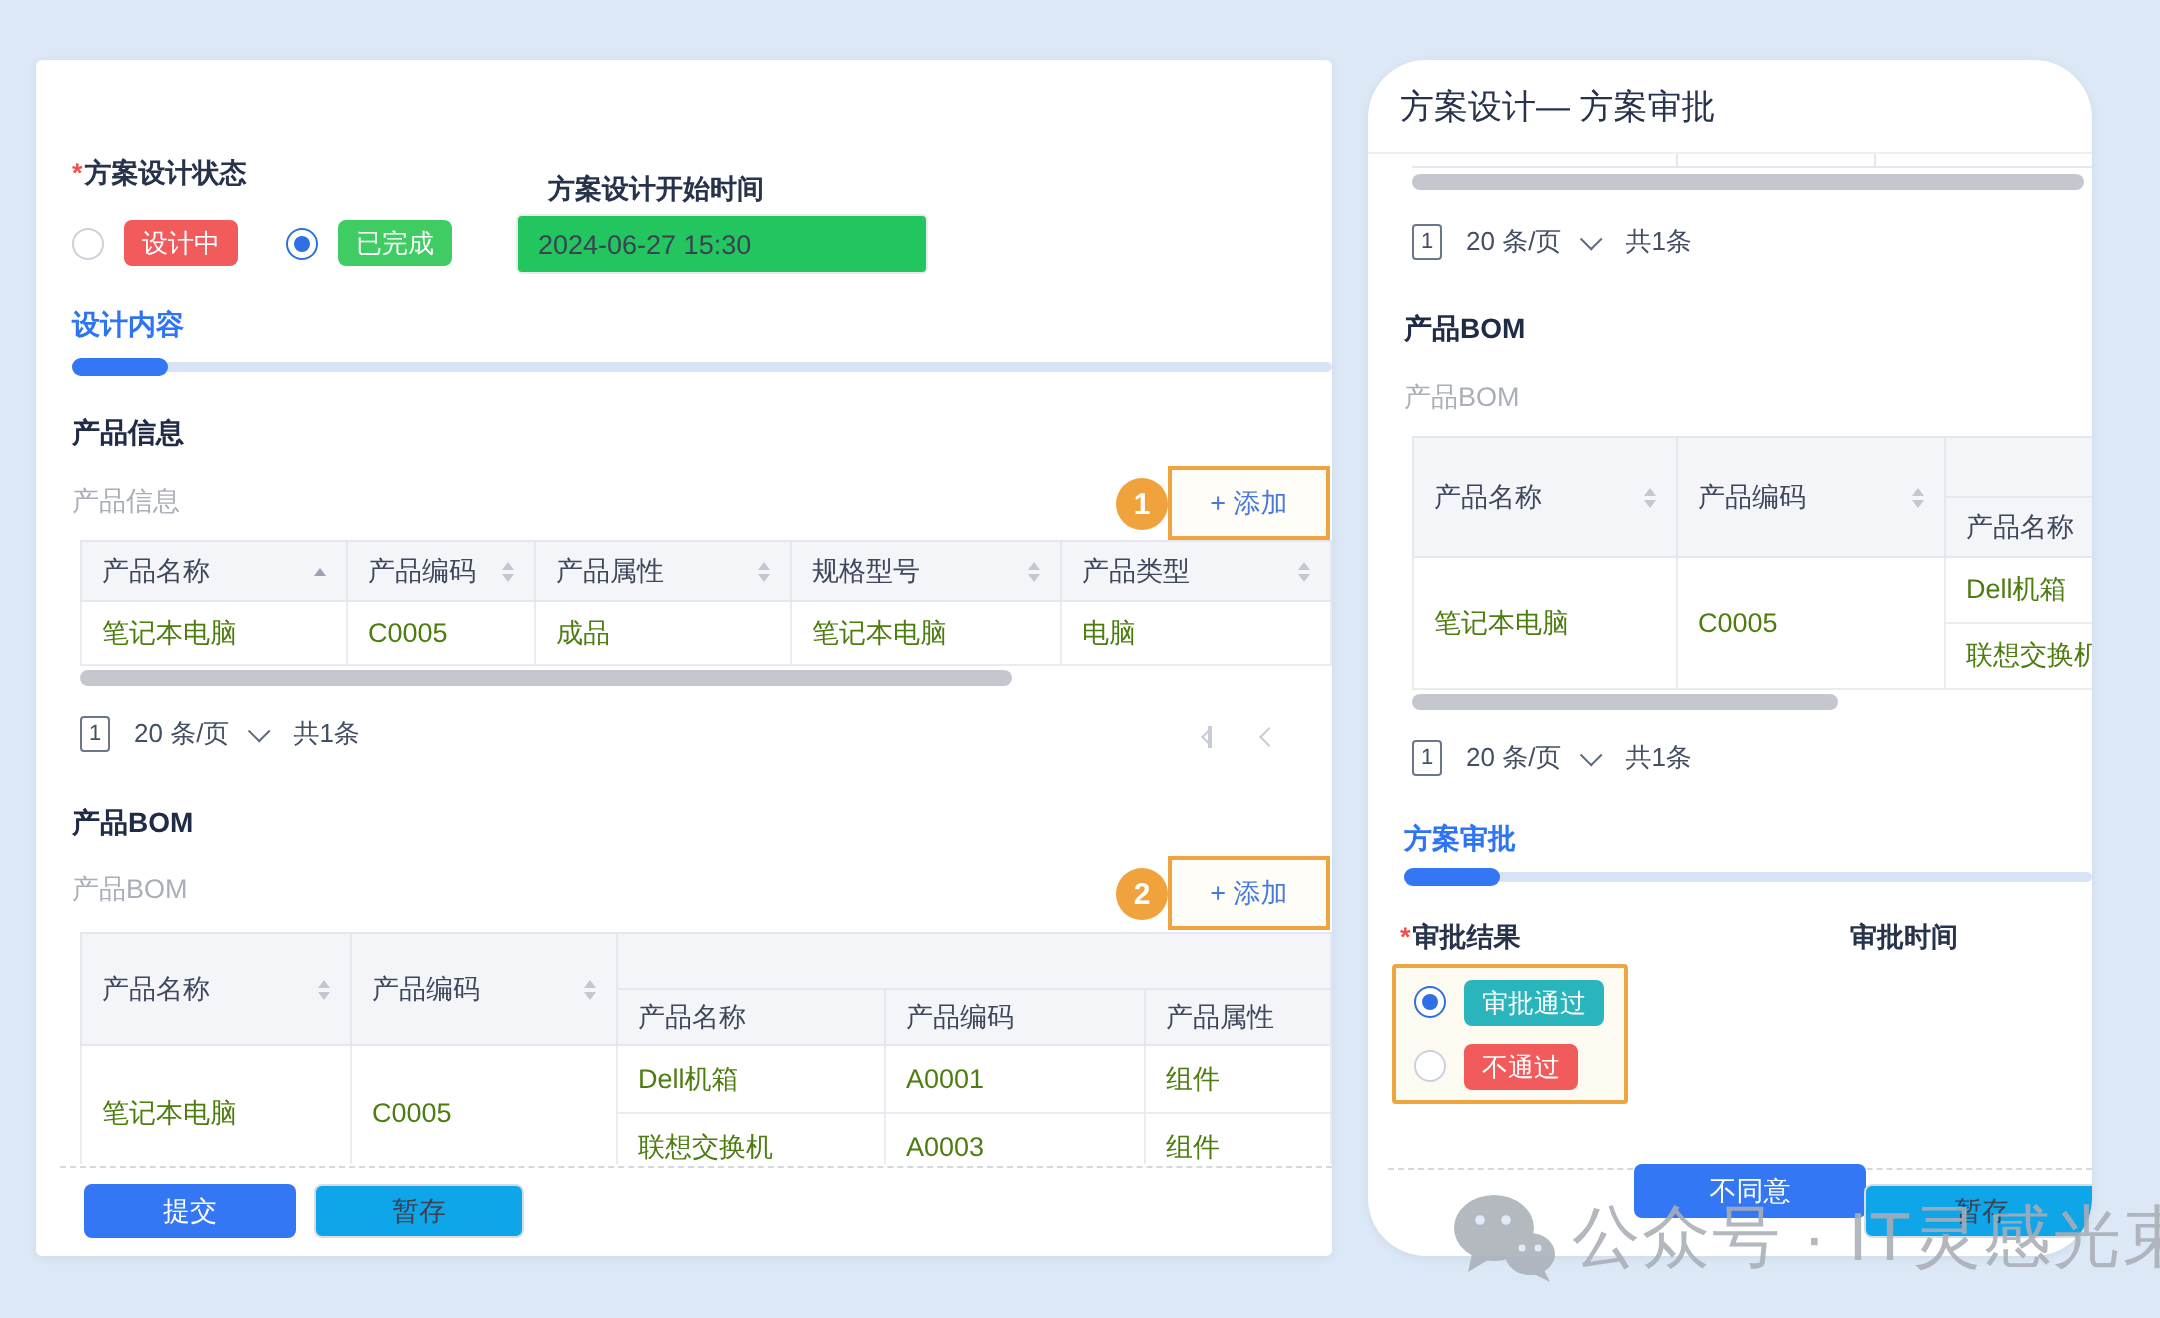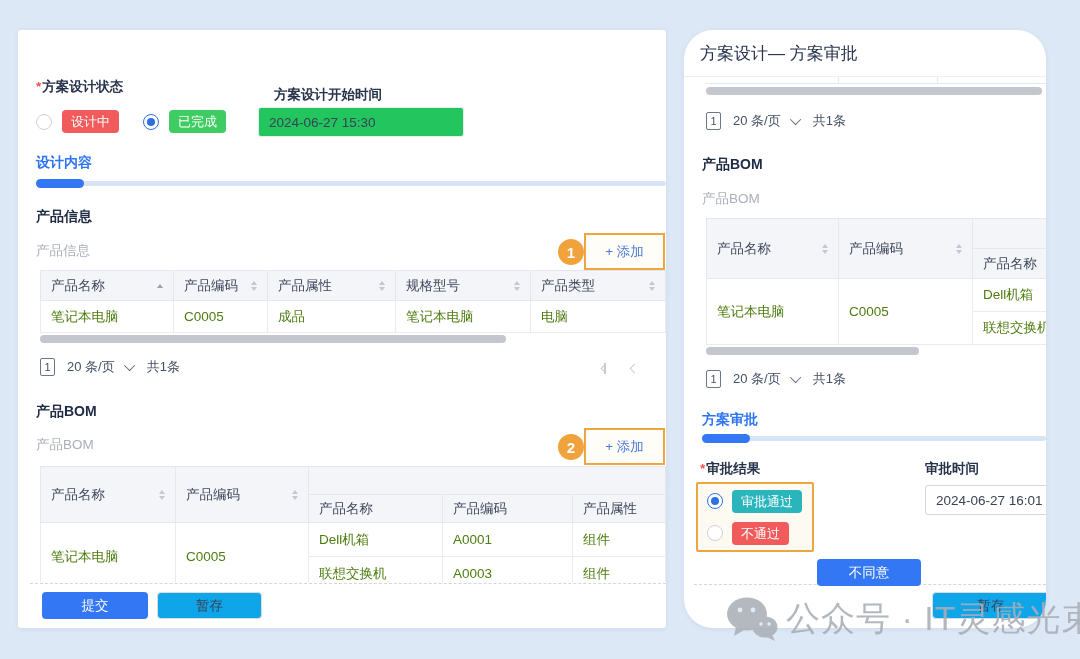--- a/index.html
+++ b/index.html
@@ -347,25 +347,24 @@
       <span class="radio checked"></span>
       <span class="badge teal">审批通过</span>
     </div>
     <div class="orow">
       <span class="radio"></span>
       <span class="badge red">不通过</span>
     </div>
   </div>
 
   <div class="flabel" style="left:241px; top:430px;">审批时间</div>
-  <div class="input white" style="left:241px; top:455px; width:130px;">2024-06-27 16:01</div>
 
   <div class="dash" style="left:10px; right:0; top:554px;"></div>
 
-  <div class="btn primary" style="left:133px; top:529px; width:104px;">不同意</div>
+  <div class="btn primary" style="left:133px; top:552px; width:116px;">不同意</div>
   <div class="btn plain" style="left:248px; top:562px; width:118px;">暂存</div>
 </div>
 
 <div class="wm" style="left:726px; top:596px;">
   <svg width="52" height="46" viewBox="0 0 52 46">
     <ellipse cx="21" cy="18" rx="20" ry="16.5" fill="#aab0b8"></ellipse>
     <path d="M10 31 L8 40 L18 34 Z" fill="#aab0b8"></path>
     <circle cx="14" cy="14" r="2.4" fill="#dce8f5"></circle>
     <circle cx="27" cy="14" r="2.4" fill="#dce8f5"></circle>
     <ellipse cx="39" cy="31" rx="12.5" ry="10.5" fill="#aab0b8"></ellipse>

